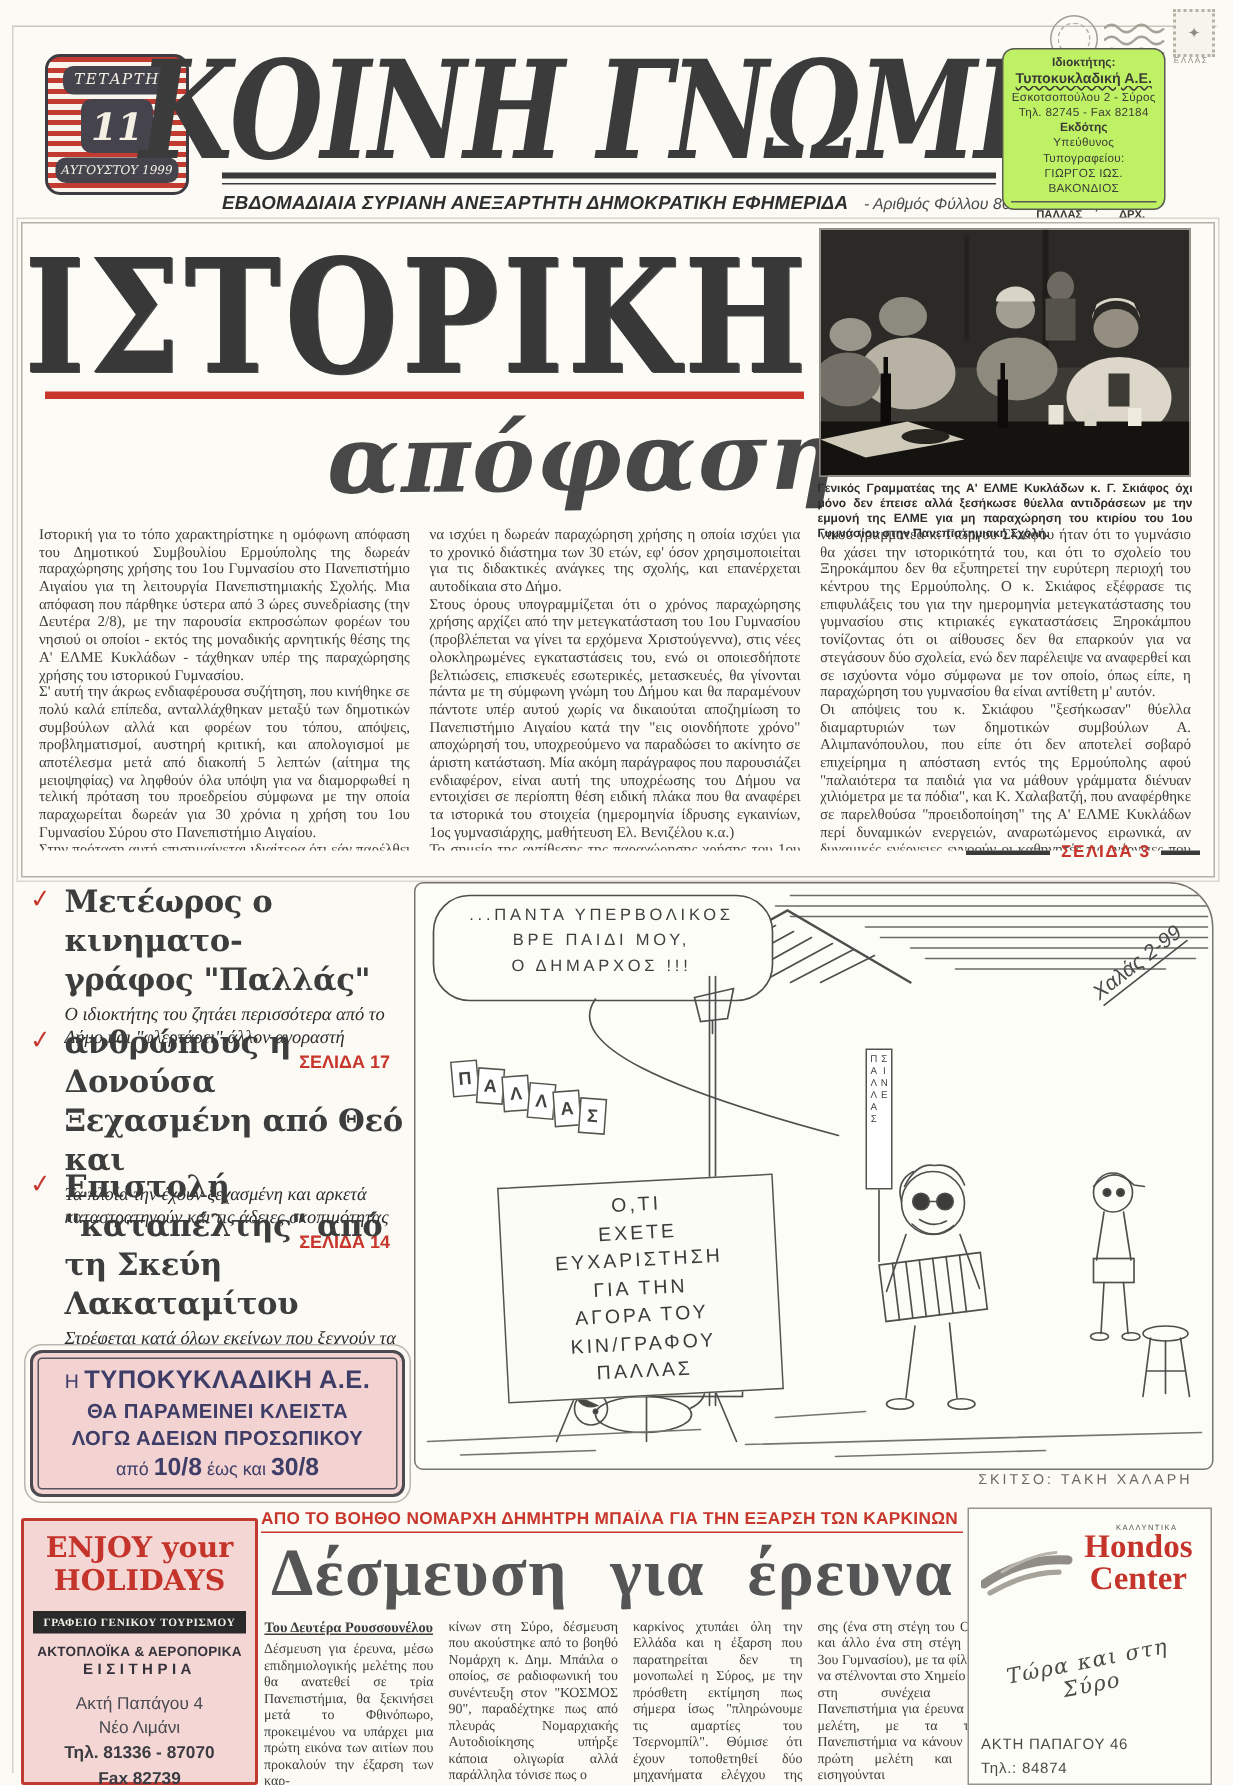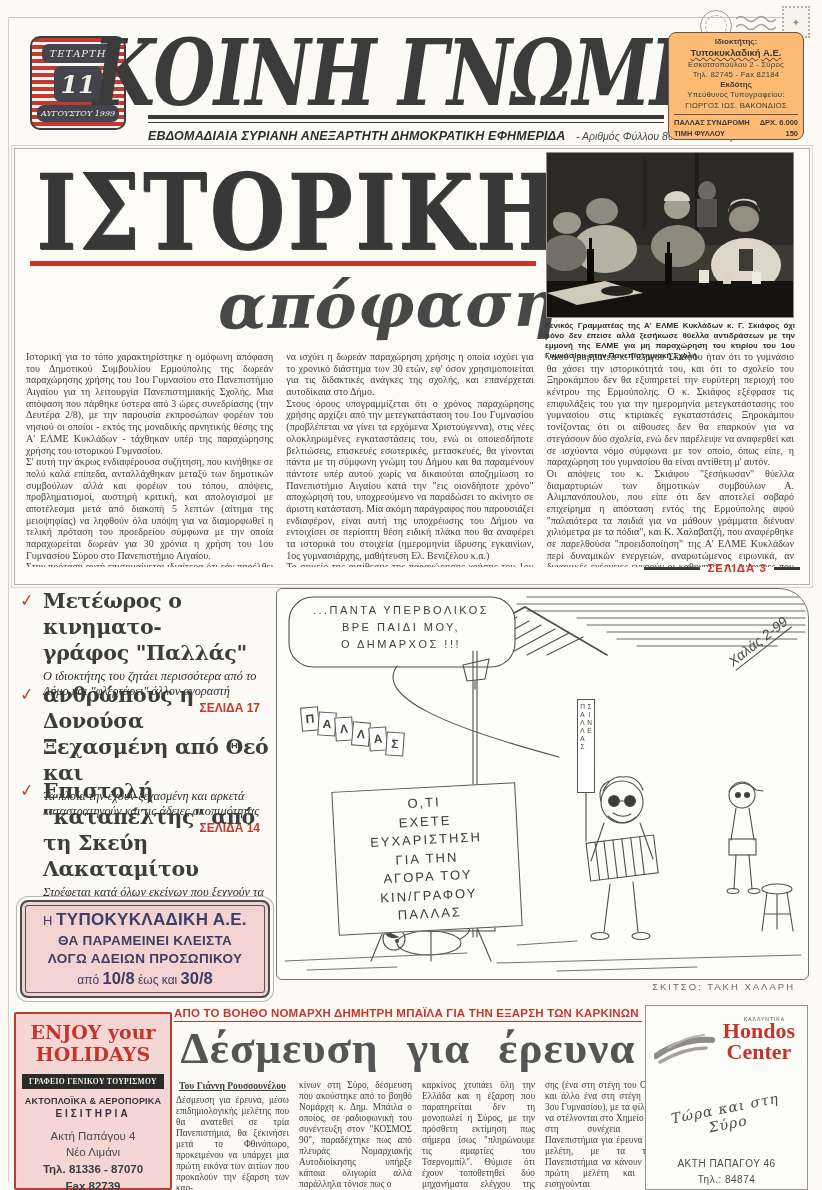--- a/index.html
+++ b/index.html
@@ -30,30 +30,30 @@
   .d-month{width:82px;height:17px;font-size:8px;}
 
   .mast-title{left:136px;top:28px;width:536px;height:90px;display:flex;align-items:center;justify-content:center;}
   .mast-title span{display:inline-block;font-family:"DejaVu Serif","Liberation Serif",serif;font-weight:bold;font-style:italic;
                    font-size:84px;color:#3b3b3b;letter-spacing:-2px;transform:scale(.85,1.08);white-space:nowrap;}
   .mast-rule{left:148px;top:115px;width:516px;height:3px;border-top:4px solid #3a3a3a;border-bottom:1px solid #3a3a3a;}
   .mast-sub{left:148px;top:126px;width:640px;white-space:nowrap;}
   .mast-sub b{font-style:italic;font-size:12.5px;color:#2e2e2e;letter-spacing:.2px;}
   .mast-sub i{font-size:10.5px;color:#4a4a4a;margin-left:6px;}
 
-  .infobox{left:668px;top:32px;width:136px;height:108px;border:1.5px solid #5a5952;border-radius:8px;background:#fdba74;
+  .infobox{left:668px;top:32px;width:109px;height:108px;border:1.5px solid #5a5952;border-radius:8px;background:#bef264;
            font-size:8px;color:#3c3b36;text-align:center;padding:4px 5px;box-sizing:border-box;line-height:1.3;}
   .infobox .owner{font-weight:bold;font-size:9.5px;text-decoration:underline wavy 1px;}
   .infobox .caps{font-size:7.8px;letter-spacing:.2px;}
   .inforow{display:flex;justify-content:space-between;font-weight:bold;font-size:7.5px;margin-top:2px;}
   .infodiv{border-top:1px solid #5a5952;margin-top:3px;padding-top:3px;}
 
   
   .leadframe{left:14px;top:148px;width:794px;height:435px;border:1px solid #b3b0a8;outline:1px solid #d9d6cd;outline-offset:2px;background:#fcfbf6;}
-  .istoriki{left:36px;top:150px;width:540px;height:85px;}
+  .istoriki{left:16px;top:150px;width:540px;height:85px;}
   .istoriki span{display:inline-block;font-family:"DejaVu Serif","Liberation Serif",serif;font-weight:bold;font-size:103px;
                  color:#383838;letter-spacing:3px;transform:scale(.84,1.02);transform-origin:left top;white-space:nowrap;
                  text-shadow:1px 1px 0 #4a4a4a;}
   .redrule{left:30px;top:261px;width:506px;height:5px;background:#c8362c;}
   .kickerbox{left:26px;top:284px;width:198px;height:52px;background:#d7493e;border:1.5px solid #9e2a1f;border-radius:10px;
              color:#fff;font-weight:bold;font-size:12.5px;line-height:1.28;display:flex;flex-direction:column;align-items:center;justify-content:center;}
   .apofasi{left:228px;top:264px;width:322px;height:82px;display:flex;align-items:center;justify-content:center;}
   .apofasi span{font-family:"DejaVu Serif","Liberation Serif",serif;font-weight:bold;font-style:italic;font-size:63px;
                 color:#484848;letter-spacing:1px;transform:rotate(-.5deg);}
   .leadphoto{left:547px;top:153px;width:246px;height:164px;outline:1px solid #8f8d84;}
@@ -117,21 +117,21 @@
   .bcols .col{font-family:"Liberation Serif","DejaVu Serif",serif;font-size:9.3px;line-height:1.18;color:#3d3d3c;text-align:justify;overflow:hidden;}
   .byline{display:block;font-weight:bold;text-decoration:underline;font-size:9.6px;margin-bottom:4px;text-align:center;white-space:nowrap;}
 
   .hondos{left:645px;top:1005px;width:163px;height:185px;background:#fdfdf8;border:1px solid #96948a;padding:10px 8px;box-sizing:border-box;}
   .hlogo{position:relative;height:58px;}
   .hsmall{position:absolute;right:14px;top:0;font-size:5px;letter-spacing:1px;color:#55544e;}
   .hname{position:absolute;right:4px;top:5px;text-align:center;font-family:"Liberation Serif","DejaVu Serif",serif;
          font-weight:bold;font-size:22px;color:#c4342b;line-height:.95;}
   .htag{margin-top:26px;transform:rotate(-11deg);font-family:"DejaVu Serif","Liberation Serif",serif;font-style:italic;
         font-size:14px;color:#4c4b45;text-align:center;letter-spacing:1px;}
-  .haddr{margin-top:24px;text-align:center;font-size:10px;color:#4c4b45;letter-spacing:.5px;line-height:1.6;}
+  .haddr{margin-top:24px;font-size:10px;color:#4c4b45;letter-spacing:.5px;line-height:1.6;}
 </style>
 </head>
 <body>
 
 <div class="page">
   <div class="abs edge-top"></div>
   <div class="abs edge-left"></div>
 
   <div class="abs stamps">
     <div class="postmark"></div>
@@ -412,21 +412,21 @@
       <div>Νέο Λιμάνι</div>
     </div>
     <div class="tel">Τηλ. 81336 - 87070</div>
     <div class="tel">Fax 82739</div>
   </div>
 
   <div class="abs bkicker">ΑΠΟ ΤΟ ΒΟΗΘΟ ΝΟΜΑΡΧΗ ΔΗΜΗΤΡΗ ΜΠΑΪΛΑ ΓΙΑ ΤΗΝ ΕΞΑΡΣΗ ΤΩΝ ΚΑΡΚΙΝΩΝ ΣΤΗ ΣΥΡΟ...</div>
   <div class="abs bheadline">Δέσμευση για έρευνα</div>
   <div class="abs bcols">
     <div class="col">
-      <span class="byline">Του Γιάννη Ρουσσουνέλου</span>
+      <span class="byline">Του Δευτέρα Ρουσσουνέλου</span>
       <span>Δέσμευση για έρευνα, μέσω επιδημιολογικής μελέτης που θα ανατεθεί σε τρία Πανεπιστήμια, θα ξεκινήσει μετά το Φθινόπωρο, προκειμένου να υπάρχει μια πρώτη εικόνα των αιτίων που προκαλούν την έξαρση των καρ-</span>
     </div>
     <div class="col">κίνων στη Σύρο, δέσμευση που ακούστηκε από το βοηθό Νομάρχη κ. Δημ. Μπάιλα ο οποίος, σε ραδιοφωνική του συνέντευξη στον "ΚΟΣΜΟΣ 90", παραδέχτηκε πως από πλευράς Νομαρχιακής Αυτοδιοίκησης υπήρξε κάποια ολιγωρία αλλά παράλληλα τόνισε πως ο</div>
     <div class="col">καρκίνος χτυπάει όλη την Ελλάδα και η έξαρση που παρατηρείται δεν τη μονοπωλεί η Σύρος, με την πρόσθετη εκτίμηση πως σήμερα ίσως "πληρώνουμε τις αμαρτίες του Τσερνομπίλ". Θύμισε ότι έχουν τοποθετηθεί δύο μηχανήματα ελέγχου της ατμοσφαιρικής ρύπαν-</div>
     <div class="col">
       <span>σης (ένα στη στέγη του ΟΤΕ και άλλο ένα στη στέγη του 3ου Γυμνασίου), με τα φίλτρα να στέλνονται στο Χημείο και στη συνέχεια σε Πανεπιστήμια για έρευνα και μελέτη, με τα τρία Πανεπιστήμια να κάνουν μια πρώτη μελέτη και να εισηγούνται</span>
       
     </div>
   </div>
 

